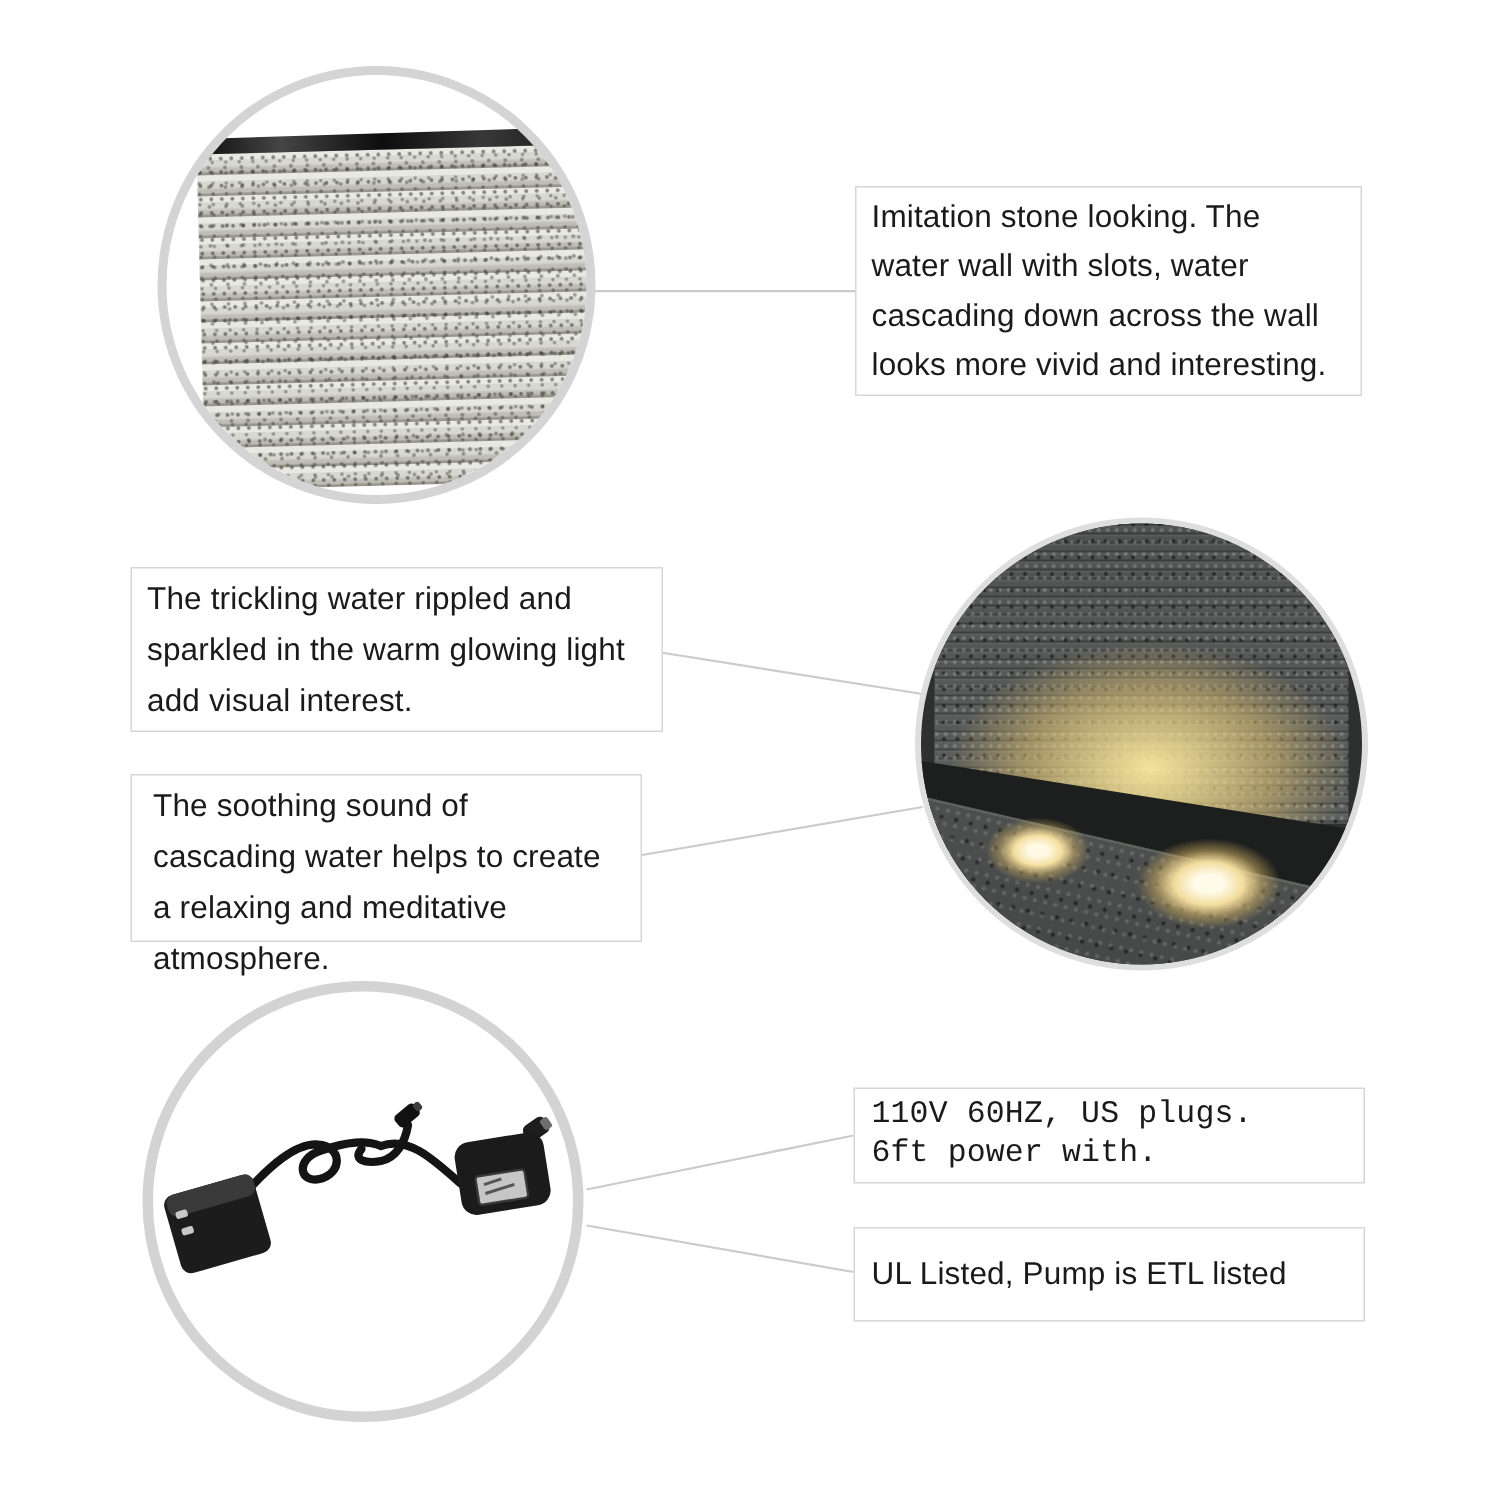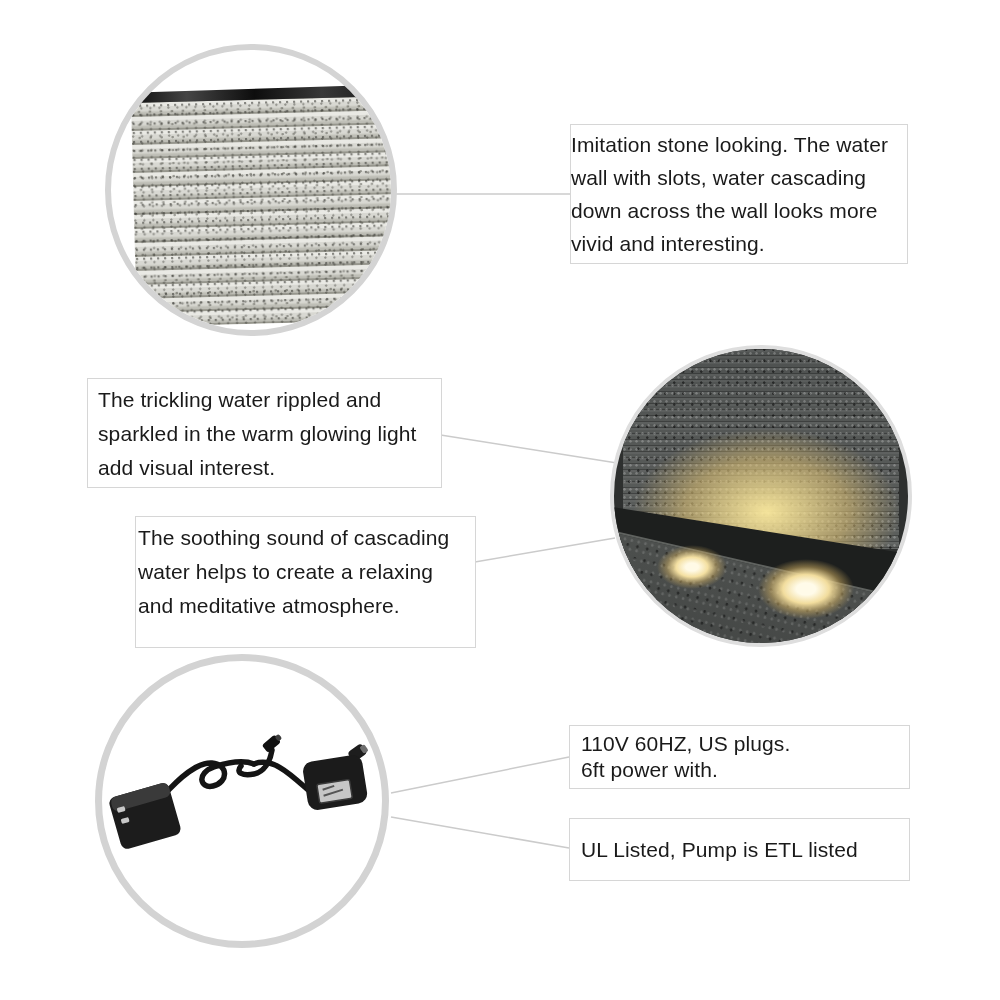--- a/index.html
+++ b/index.html
@@ -9,26 +9,26 @@
   }
   
   svg.connectors{position:absolute;left:0;top:0;width:1000px;height:1000px;pointer-events:none;}
   svg.connectors line{stroke:#cbcbcb;stroke-width:1.5;}
 
   
   .box{
     position:absolute;background:#ffffff;border:1px solid #d6d6d6;box-sizing:border-box;
     font-size:21px;letter-spacing:.1px;
   }
-  .box-a{left:570px;top:124px;width:338px;height:140px;line-height:33px;padding:3px 0;}
+  .box-a{left:570px;top:124px;width:338px;height:140px;line-height:33px;padding:3px 10px;}
   .box-b{left:87px;top:378px;width:355px;height:110px;line-height:34px;padding:4px 10px;}
-  .box-c{left:87px;top:516px;width:341px;height:132px;line-height:34px;padding:4px 2px;margin-left:48px;}
+  .box-c{left:87px;top:516px;width:341px;height:112px;line-height:34px;padding:4px 14px;}
   .box-d{left:569px;top:725px;width:341px;height:64px;line-height:26px;padding:5px 11px;}
   .box-e{left:569px;top:818px;width:341px;height:63px;display:flex;align-items:center;padding:16px 11px;}
-  .box-d .line{display:block;}
+  .box-d .line{display:block;font-family:Liberation Mono, monospace;}
 
   
   .circle{position:absolute;border-radius:50%;box-sizing:border-box;overflow:hidden;background:#fff;}
 
   
   .c1{left:105px;top:44px;width:292px;height:292px;border:6px solid #d4d4d4;}
   .c1-strip{
     position:absolute;left:4%;right:-9%;top:15.5%;height:13px;
     transform:rotate(-1.8deg);transform-origin:left top;
     background:linear-gradient(90deg,#cfcfcf 0%,#151515 6%,#454545 22%,#0d0d0d 45%,#383838 68%,#0a0a0a 100%);

